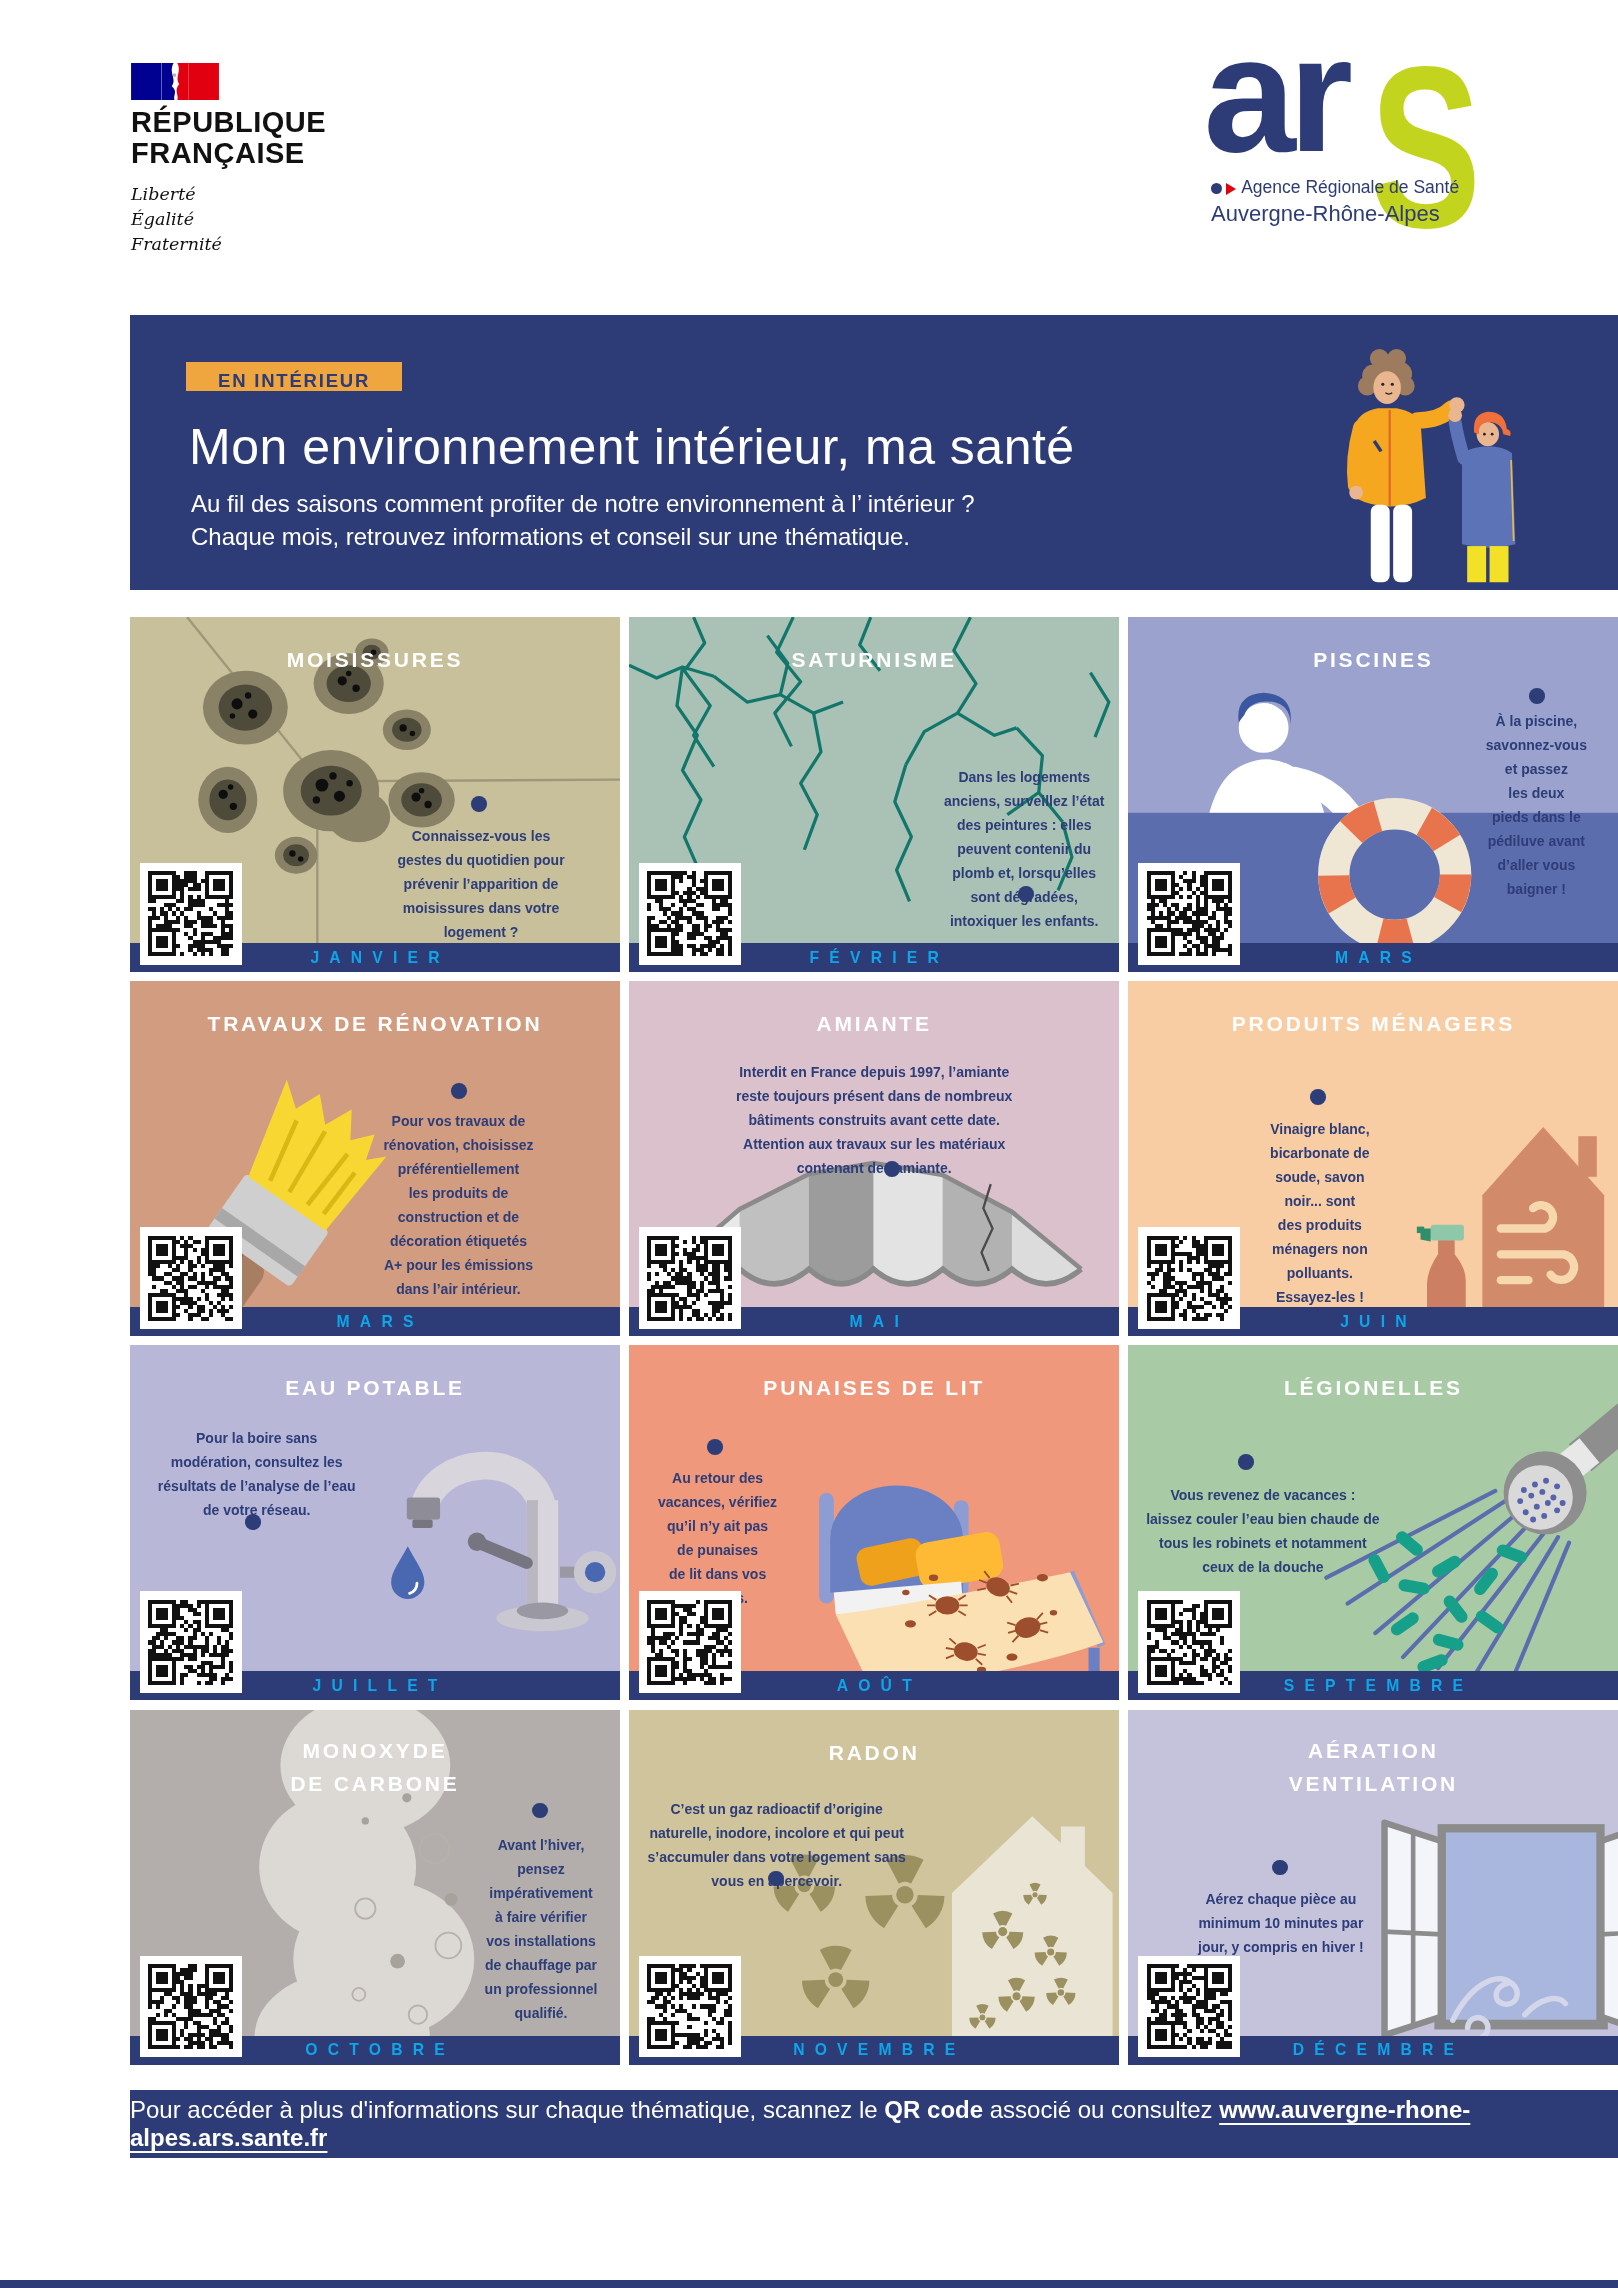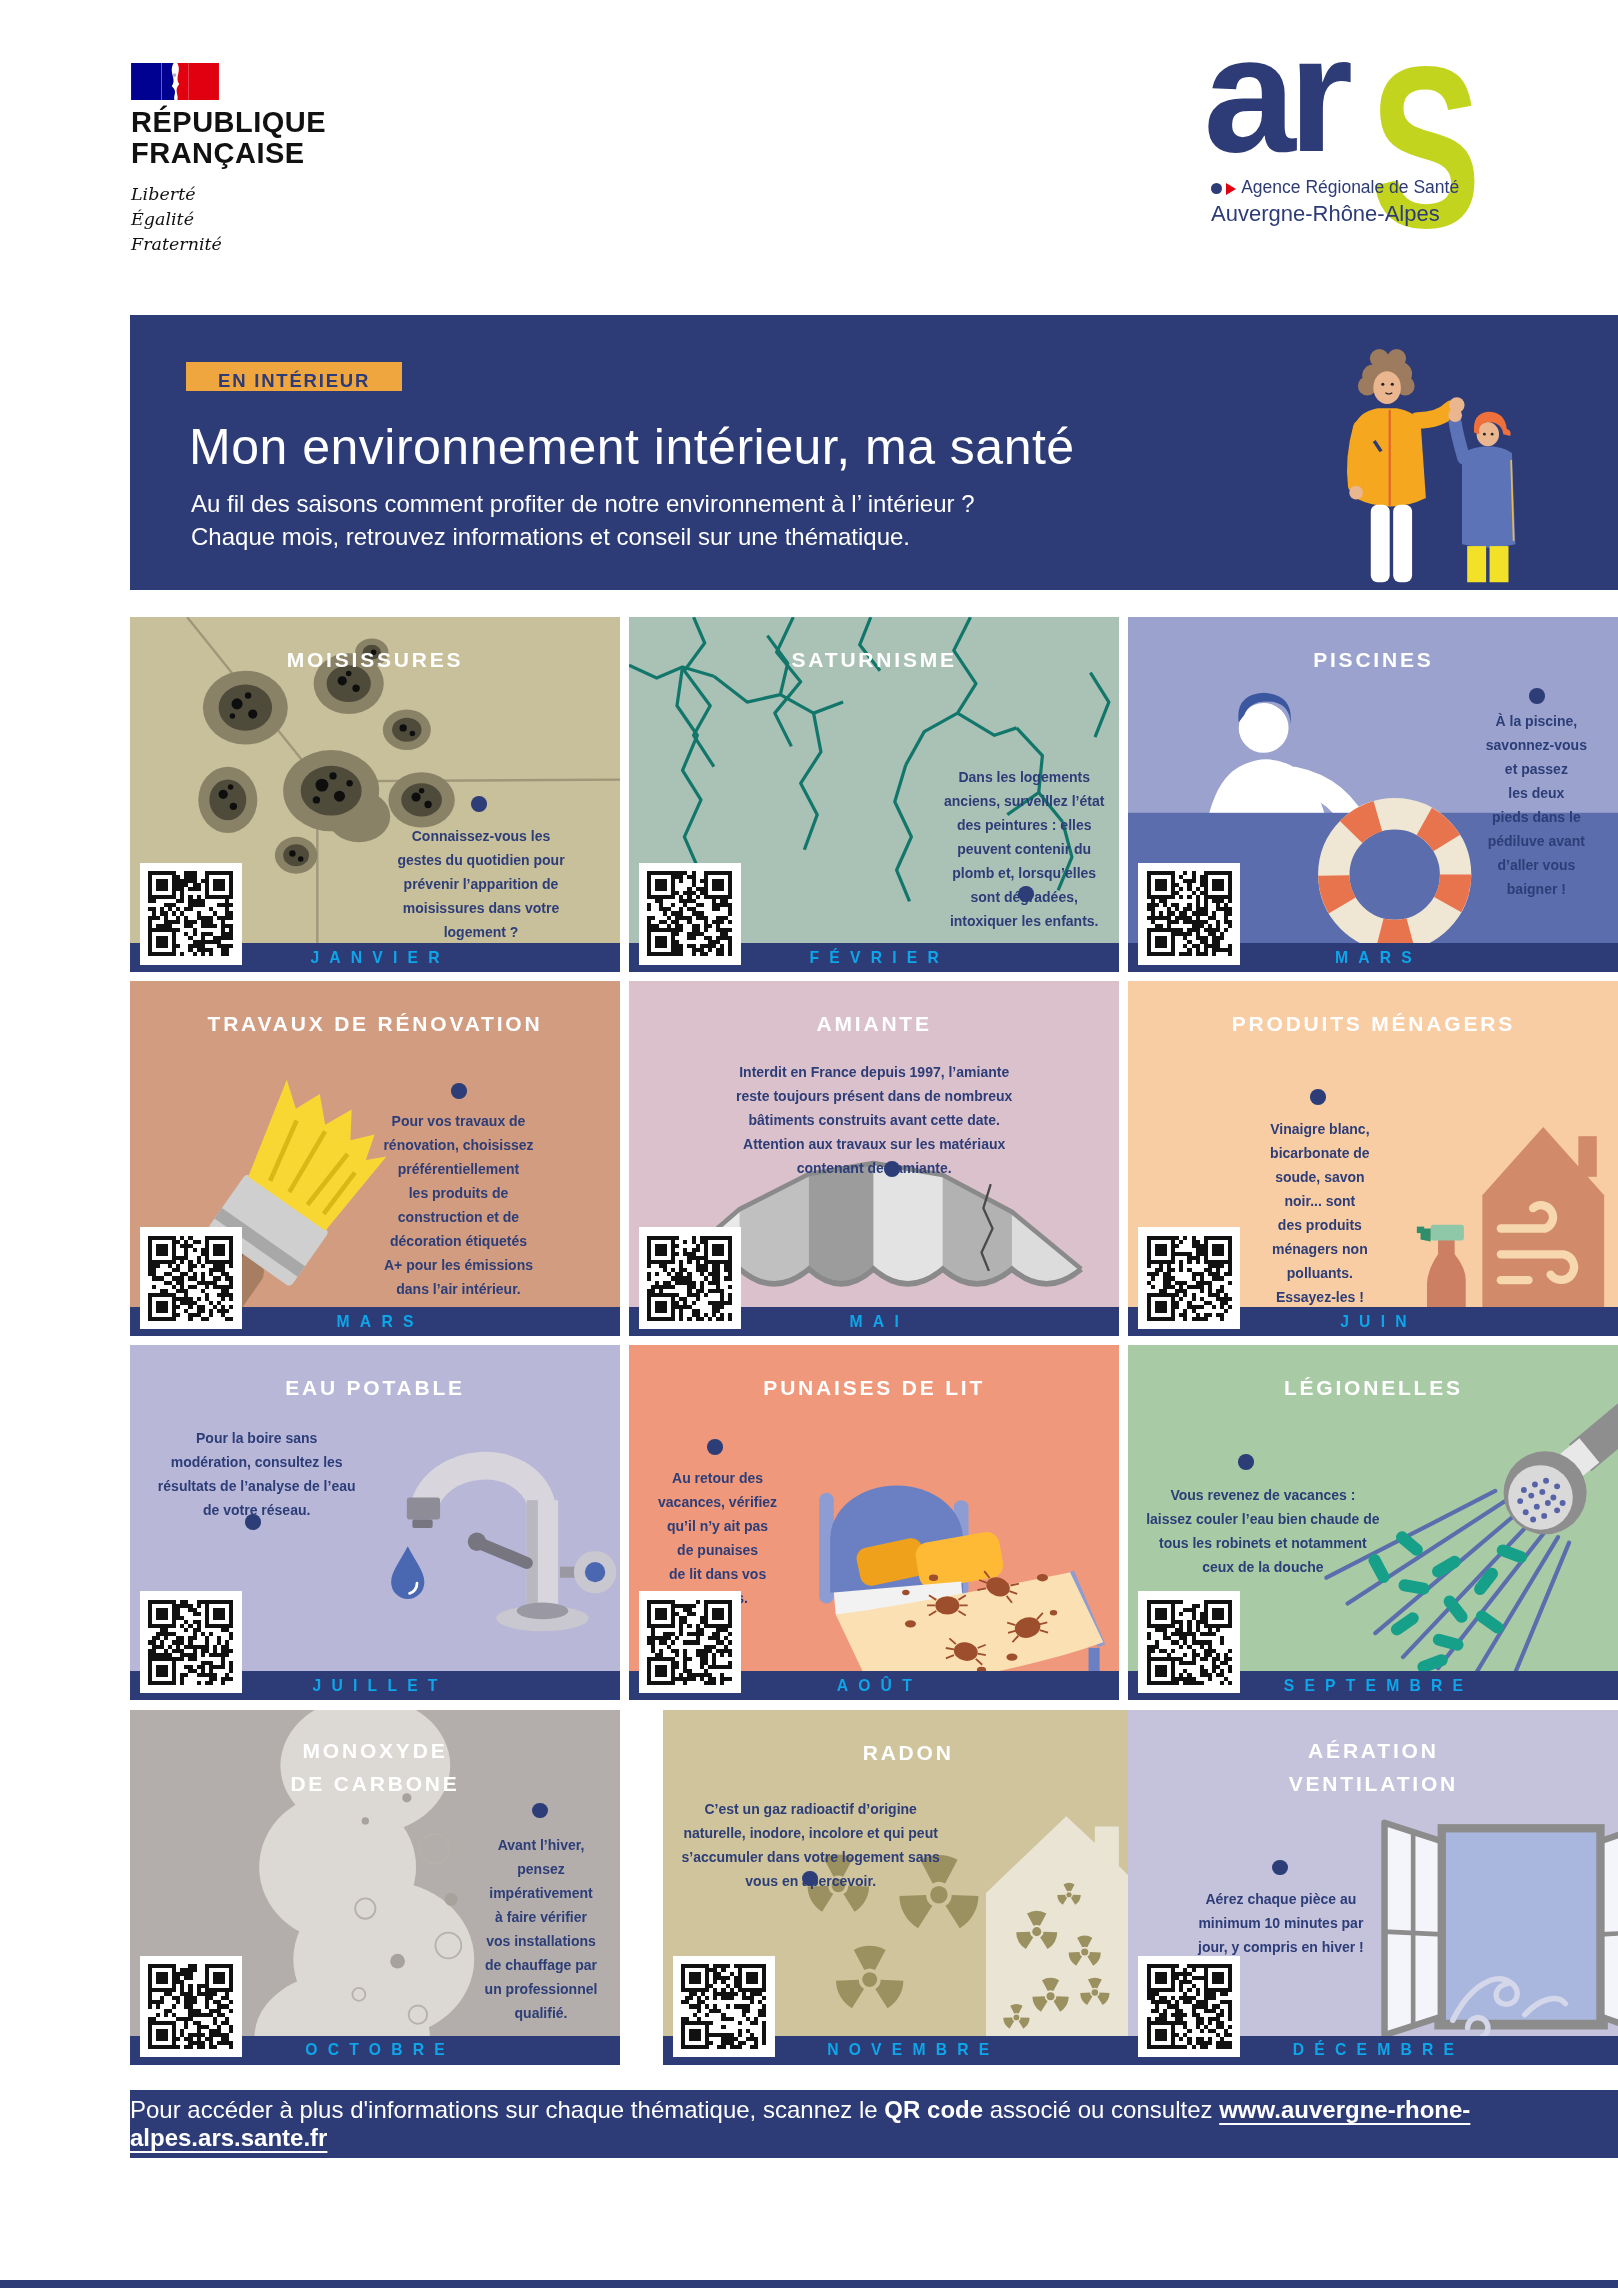--- a/index.html
+++ b/index.html
@@ -3065,21 +3065,21 @@
               <rect x="12" y="20" width="1" height="1"></rect>
               <rect x="13" y="20" width="1" height="1"></rect>
               <rect x="15" y="20" width="1" height="1"></rect>
               <rect x="16" y="20" width="1" height="1"></rect>
               <rect x="20" y="20" width="1" height="1"></rect>
             </g>
           </svg>
         </div>
     </div>
 
-    <div class="card m-novembre" style="background: rgb(207, 196, 156); margin-left: 34px;">
+    <div class="card m-novembre" style="background: rgb(207, 196, 156);">
       <svg class="illus" width="490" height="327" viewBox="0 0 531 354">
         <defs>
           <g id="nov-tf">
             <circle r="7"></circle>
             <path d="M5,-9 L15,-28 A31,31 0 0 0 -15,-28 L-5,-9 A10,10 0 0 1 5,-9 Z"></path>
             <path d="M5,-9 L15,-28 A31,31 0 0 0 -15,-28 L-5,-9 A10,10 0 0 1 5,-9 Z" transform="rotate(120)"></path>
             <path d="M5,-9 L15,-28 A31,31 0 0 0 -15,-28 L-5,-9 A10,10 0 0 1 5,-9 Z" transform="rotate(240)"></path>
           </g>
         </defs>
         <path d="M350,354 L350,198 L437,115 L468,144 L468,126 L494,126 L494,169 L524,198 L524,354 Z" fill="#eae4d4"></path>

